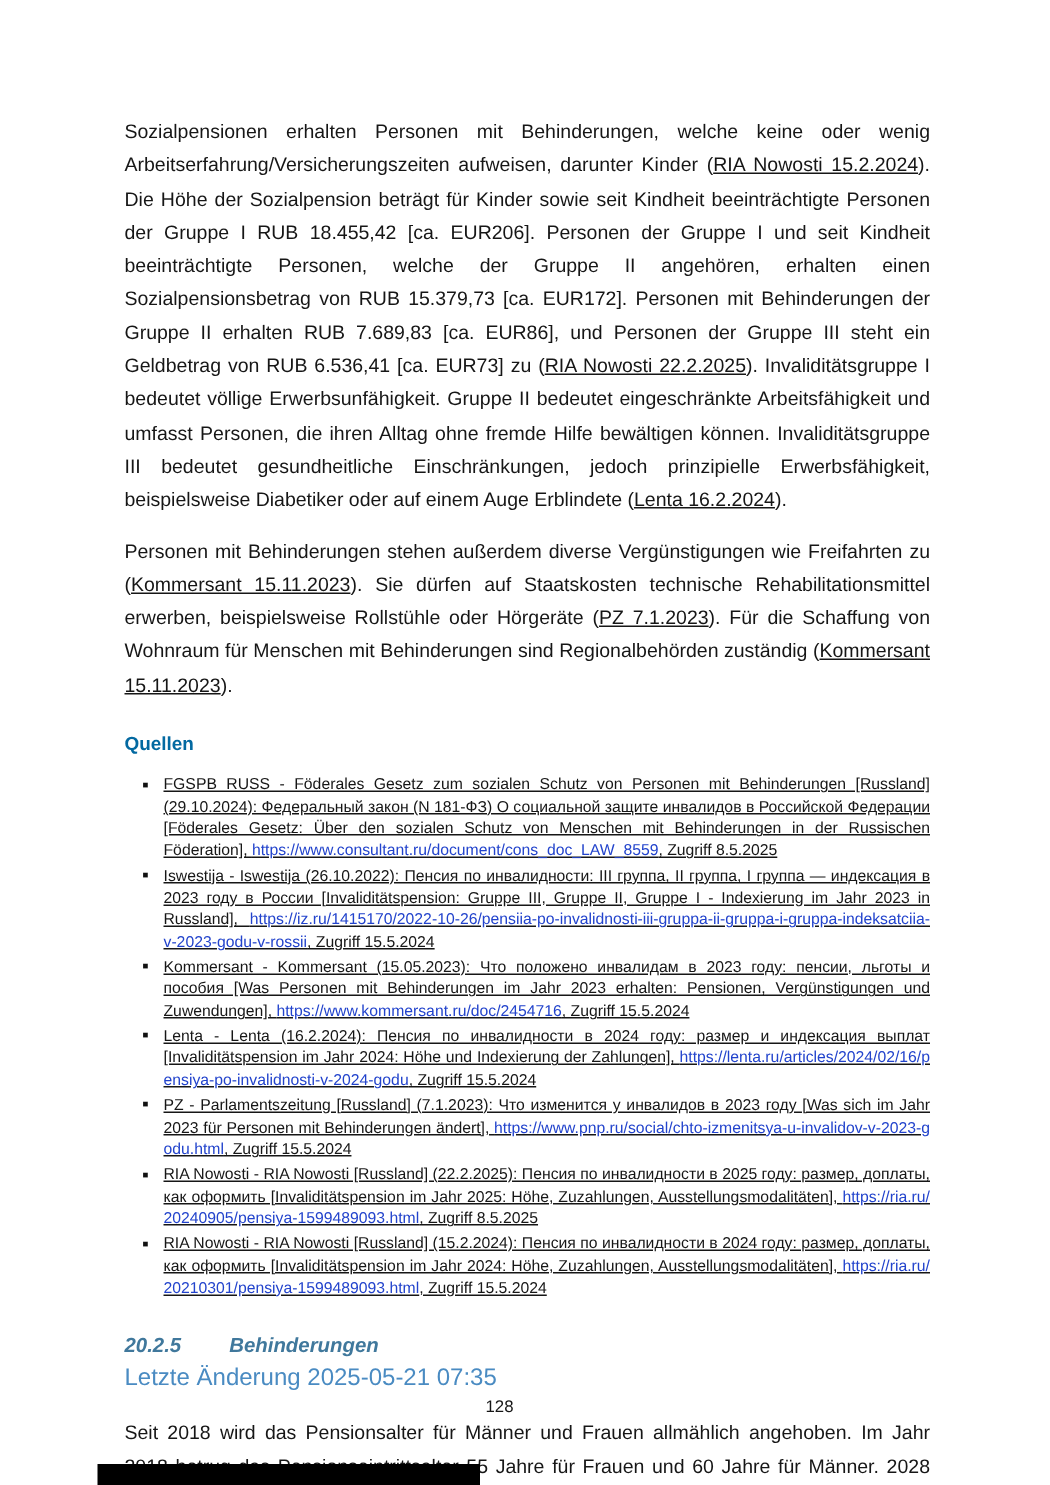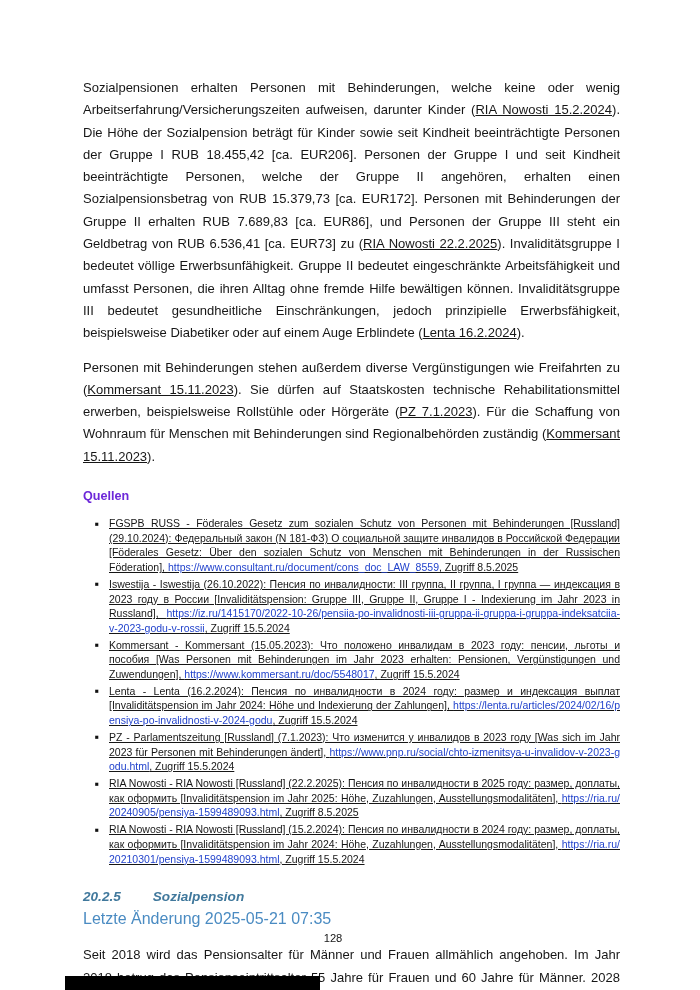--- a/index.html
+++ b/index.html
@@ -23,21 +23,21 @@
     margin: 0 0 12px 0;
     color: #161616;
   }
   p.first { margin-top: 77px; }
   .seg-plain { color: inherit; }
   .seg-ref { text-decoration: underline; color: inherit; }
   .seg-link { color: #2243cc; word-break: break-all; }
   h3.sources-heading {
     font-size: 12.6px;
     font-weight: bold;
-    color: #6d28d9;
+    color: #0369a1;
     margin: 21px 0 13px 0;
   }
   ul.sources-list {
     list-style: none;
     margin: 0 0 0 12px;
     padding: 0;
     font-size: 10.5px;
     line-height: 14.7px;
     text-align: justify;
     color: #161616;
@@ -92,29 +92,29 @@
 
   <p class="body-par first"><span class="seg-plain">Sozialpensionen erhalten Personen mit Behinderungen, welche keine oder wenig Arbeitserfahrung/Versicherungszeiten aufweisen, darunter Kinder (</span><span class="seg-ref">RIA Nowosti 15.2.2024</span><span class="seg-plain">). Die Höhe der Sozialpension beträgt für Kinder sowie seit Kindheit beeinträchtigte Personen der Gruppe I RUB 18.455,42 [ca. EUR206]. Personen der Gruppe I und seit Kindheit beeinträchtigte Personen, welche der Gruppe II angehören, erhalten einen Sozialpensionsbetrag von RUB 15.379,73 [ca. EUR172]. Personen mit Behinderungen der Gruppe II erhalten RUB 7.689,83 [ca. EUR86], und Personen der Gruppe III steht ein Geldbetrag von RUB 6.536,41 [ca. EUR73] zu (</span><span class="seg-ref">RIA Nowosti 22.2.2025</span><span class="seg-plain">). Invaliditätsgruppe I bedeutet völlige Erwerbsunfähigkeit. Gruppe II bedeutet eingeschränkte Arbeitsfähigkeit und umfasst Personen, die ihren Alltag ohne fremde Hilfe bewältigen können. Invaliditätsgruppe III bedeutet gesundheitliche Einschränkungen, jedoch prinzipielle Erwerbsfähigkeit, beispielsweise Diabetiker oder auf einem Auge Erblindete (</span><span class="seg-ref">Lenta 16.2.2024</span><span class="seg-plain">).</span></p>
 
   <p class="body-par"><span class="seg-plain">Personen mit Behinderungen stehen außerdem diverse Vergünstigungen wie Freifahrten zu (</span><span class="seg-ref">Kommersant 15.11.2023</span><span class="seg-plain">). Sie dürfen auf Staatskosten technische Rehabilitationsmittel erwerben, beispielsweise Rollstühle oder Hörgeräte (</span><span class="seg-ref">PZ 7.1.2023</span><span class="seg-plain">). Für die Schaffung von Wohnraum für Menschen mit Behinderungen sind Regionalbehörden zuständig (</span><span class="seg-ref">Kommersant 15.11.2023</span><span class="seg-plain">).</span></p>
 
   <h3 class="sources-heading">Quellen</h3>
 
   <ul class="sources-list">
     <li><span class="seg-plain">FGSPB RUSS - Föderales Gesetz zum sozialen Schutz von Personen mit Behinderungen [Russland] (29.10.2024): Федеральный закон (N 181-ФЗ) О социальной защите инвалидов в Российской Федерации [Föderales Gesetz: Über den sozialen Schutz von Menschen mit Behinderungen in der Russischen Föderation], </span><span class="seg-link">https://www.consultant.ru/document/cons_doc_LAW_8559</span><span class="seg-plain">, Zugriff 8.5.2025</span></li>
     <li><span class="seg-plain">Iswestija - Iswestija (26.10.2022): Пенсия по инвалидности: III группа, II группа, I группа — индексация в 2023 году в России [Invaliditätspension: Gruppe III, Gruppe II, Gruppe I - Indexierung im Jahr 2023 in Russland], </span><span class="seg-link">https://iz.ru/1415170/2022-10-26/pensiia-po-invalidnosti-iii-gruppa-ii-gruppa-i-gruppa-indeksatciia-v-2023-godu-v-rossii</span><span class="seg-plain">, Zugriff 15.5.2024</span></li>
-    <li><span class="seg-plain">Kommersant - Kommersant (15.05.2023): Что положено инвалидам в 2023 году: пенсии, льготы и пособия [Was Personen mit Behinderungen im Jahr 2023 erhalten: Pensionen, Vergünstigungen und Zuwendungen], </span><span class="seg-link">https://www.kommersant.ru/doc/5548017</span><span class="seg-plain">, Zugriff 15.5.2024</span></li>
+    <li><span class="seg-plain">Kommersant - Kommersant (15.05.2023): Что положено инвалидам в 2023 году: пенсии, льготы и пособия [Was Personen mit Behinderungen im Jahr 2023 erhalten: Pensionen, Vergünstigungen und Zuwendungen], </span><span class="seg-link">https://www.kommersant.ru/doc/2454716</span><span class="seg-plain">, Zugriff 15.5.2024</span></li>
     <li><span class="seg-plain">Lenta - Lenta (16.2.2024): Пенсия по инвалидности в 2024 году: размер и индексация выплат [Invaliditätspension im Jahr 2024: Höhe und Indexierung der Zahlungen], </span><span class="seg-link">https://lenta.ru/articles/2024/02/16/pensiya-po-invalidnosti-v-2024-godu</span><span class="seg-plain">, Zugriff 15.5.2024</span></li>
     <li><span class="seg-plain">PZ - Parlamentszeitung [Russland] (7.1.2023): Что изменится у инвалидов в 2023 году [Was sich im Jahr 2023 für Personen mit Behinderungen ändert], </span><span class="seg-link">https://www.pnp.ru/social/chto-izmenitsya-u-invalidov-v-2023-godu.html</span><span class="seg-plain">, Zugriff 15.5.2024</span></li>
     <li><span class="seg-plain">RIA Nowosti - RIA Nowosti [Russland] (22.2.2025): Пенсия по инвалидности в 2025 году: размер, доплаты, как оформить [Invaliditätspension im Jahr 2025: Höhe, Zuzahlungen, Ausstellungsmodalitäten], </span><span class="seg-link">https://ria.ru/20240905/pensiya-1599489093.html</span><span class="seg-plain">, Zugriff 8.5.2025</span></li>
     <li><span class="seg-plain">RIA Nowosti - RIA Nowosti [Russland] (15.2.2024): Пенсия по инвалидности в 2024 году: размер, доплаты, как оформить [Invaliditätspension im Jahr 2024: Höhe, Zuzahlungen, Ausstellungsmodalitäten], </span><span class="seg-link">https://ria.ru/20210301/pensiya-1599489093.html</span><span class="seg-plain">, Zugriff 15.5.2024</span></li>
   </ul>
 
   <div class="section-heading">
-    <span class="sec-num">20.2.5</span><span>Sozialpension</span>
+    <span class="sec-num">20.2.5</span><span>Behinderungen</span>
   </div>
 
   <div class="last-change">Letzte Änderung 2025-05-21 07:35</div>
 
   <p class="body-par closing"><span class="seg-plain">Seit 2018 wird das Pensionsalter für Männer und Frauen allmählich angehoben. Im Jahr 2018 betrug das Pensionseintrittsalter 55 Jahre für Frauen und 60 Jahre für Männer. 2028 soll das</span></p>
 
 </div>
 
 <div class="page-number">128</div>
 

